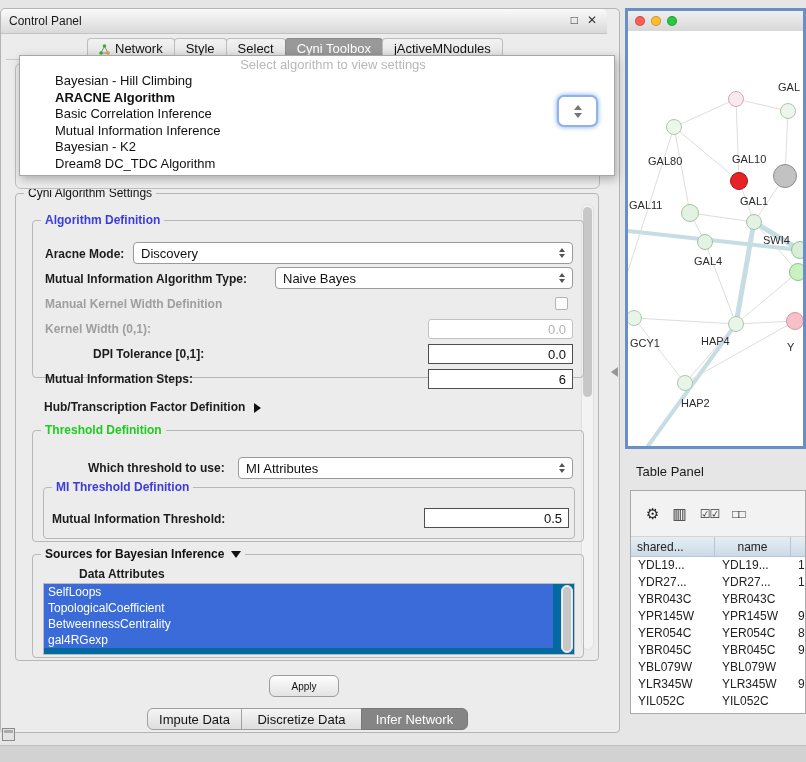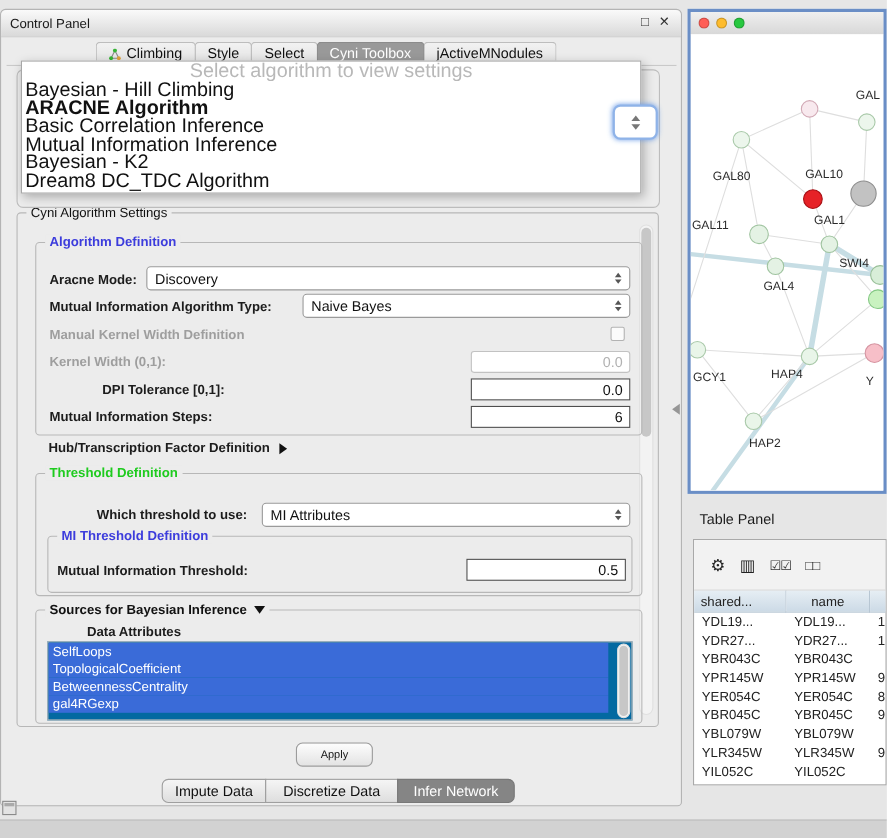--- a/index.html
+++ b/index.html
@@ -1,34 +1,34 @@
 <!DOCTYPE html>
 <html><head>
 <meta charset="utf-8">
 <style>
   html,body{margin:0;padding:0;}
   body{width:806px;height:762px;background:#e6e6e6;font-family:"Liberation Sans","DejaVu Sans",sans-serif;overflow:hidden;position:relative;}
   
   .cp-window{position:absolute;left:0;top:8px;width:620px;height:725px;background:#ececec;border:1px solid #b4b4b4;border-radius:5px 5px 4px 4px;box-sizing:border-box;}
-  .titlebar{position:absolute;left:0;top:0;right:0;height:24px;background:linear-gradient(#fafafa,#d9d9d9);border-bottom:1px solid #c2c2c2;border-radius:5px 5px 0 0;}
+  .titlebar{position:absolute;left:0;top:0;right:12px;height:24px;background:linear-gradient(#fafafa,#d9d9d9);border-bottom:1px solid #c2c2c2;border-radius:5px 5px 0 0;}
   .titlebar .title{position:absolute;left:8px;top:5px;font-size:12px;color:#1a1a1a;}
   .win-icons{position:absolute;right:10px;top:4px;display:flex;gap:9px;font-size:12px;color:#333;}
   .win-icons span{cursor:default;}
   
   .tabbar{position:absolute;left:86px;top:29px;display:flex;}
   .tab{display:flex;align-items:center;gap:5px;padding:3px 11px 4px 11px;font-size:13px;color:#111;background:linear-gradient(#f2f2f2,#e0e0e0);border:1px solid #bdbdbd;border-bottom:none;border-radius:4px 4px 0 0;margin-right:-1px;height:14px;line-height:14px;}
   .tab-active{background:#999;color:#fff;border-color:#8b8b8b;}
   .tab-underline{position:absolute;left:5px;top:50px;width:609px;height:1px;background:#c9c9c9;}
   
   .behind-group{position:absolute;left:14px;top:54px;width:583px;height:124px;border:1px solid #bdbdbd;border-radius:6px;background:#ececec;z-index:1;}
   .focus-stepper{position:absolute;left:556px;top:86px;width:41px;height:32px;background:#fff;border:2px solid #8fb3e8;border-radius:7px;box-shadow:0 0 5px rgba(100,150,230,.85);z-index:12;display:flex;flex-direction:column;align-items:center;justify-content:center;gap:3px;box-sizing:border-box;}
   .tri-up-sm{width:0;height:0;border-left:4px solid transparent;border-right:4px solid transparent;border-bottom:5px solid #777;}
   .tri-dn-sm{width:0;height:0;border-left:4px solid transparent;border-right:4px solid transparent;border-top:5px solid #777;}
   
-  .popup{position:absolute;left:18px;top:46px;width:562px;height:119px;background:#fff;border:1px solid #a7a7a7;box-shadow:2px 3px 9px rgba(0,0,0,.28);z-index:10;font-size:18px;overflow:hidden;}
+  .popup{position:absolute;left:18px;top:46px;width:562px;height:119px;background:#fff;border:1px solid #a7a7a7;box-shadow:2px 3px 9px rgba(0,0,0,.28);z-index:10;font-size:13px;overflow:hidden;padding-left:32px;}
   .popup-placeholder{height:17px;line-height:17px;text-align:center;color:#b8b8b8;}
   .popup-item{height:16.5px;line-height:16.5px;padding-left:3px;color:#111;white-space:nowrap;}
   .popup-sel{font-weight:bold;}
   
   .group{position:absolute;border:1px solid #b7b7b7;border-radius:4px;box-sizing:border-box;}
   .legend{position:absolute;top:-8px;left:8px;background:#ececec;padding:0 4px;font-size:12px;white-space:nowrap;color:#111;}
   .legend-bold{font-weight:bold;}
   .legend-blue{color:#3c3cdc;font-weight:bold;}
   .legend-green{color:#1ecb1e;font-weight:bold;}
   .flabel{position:absolute;font-size:12px;font-weight:bold;color:#1c1c1c;white-space:nowrap;}
@@ -102,21 +102,21 @@
         <span class="tab-icon">
           <svg width="11" height="11" viewBox="0 0 11 11">
             <line x1="2" y1="9" x2="5.5" y2="2" stroke="#8a8a8a" stroke-width="1"></line>
             <line x1="5.5" y1="2" x2="9" y2="9" stroke="#8a8a8a" stroke-width="1"></line>
             <line x1="2" y1="9" x2="9" y2="9" stroke="#8a8a8a" stroke-width="1"></line>
             <circle cx="2" cy="9" r="1.8" fill="#35b335"></circle>
             <circle cx="5.5" cy="2" r="1.8" fill="#35b335"></circle>
             <circle cx="9" cy="9" r="1.8" fill="#e0a23c"></circle>
           </svg>
         </span>
-        <span>Climbing</span>
+        <span>Network</span>
       </div>
       <div class="tab">
         <span>Style</span>
       </div>
       <div class="tab">
         <span>Select</span>
       </div>
       <div class="tab tab-active">
         <span>Cyni Toolbox</span>
       </div>
@@ -144,21 +144,21 @@
       </div>
   </div>
 
   <div class="group" style="left:14px;top:184px;width:584px;height:468px;">
     <span class="legend">Cyni Algorithm Settings</span>
 
     <div class="vscroll" style="right:4px;top:10px;width:13px;height:446px;">
       <div class="vthumb" style="top:2px;height:190px;"></div>
     </div>
 
-    <div class="group" style="left:16px;top:26px;width:552px;height:176px;">
+    <div class="group" style="left:16px;top:26px;width:552px;height:158px;">
       <span class="legend legend-blue">Algorithm Definition</span>
 
       <div class="flabel" style="left:12px;top:26px;">Aracne Mode:</div>
       <div class="combo" style="left:100px;top:21px;width:440px;">
         <span>Discovery</span>
         <span class="combo-arrows">
             <i class="up"></i>
             <i class="dn"></i>
           </span>
       </div>

